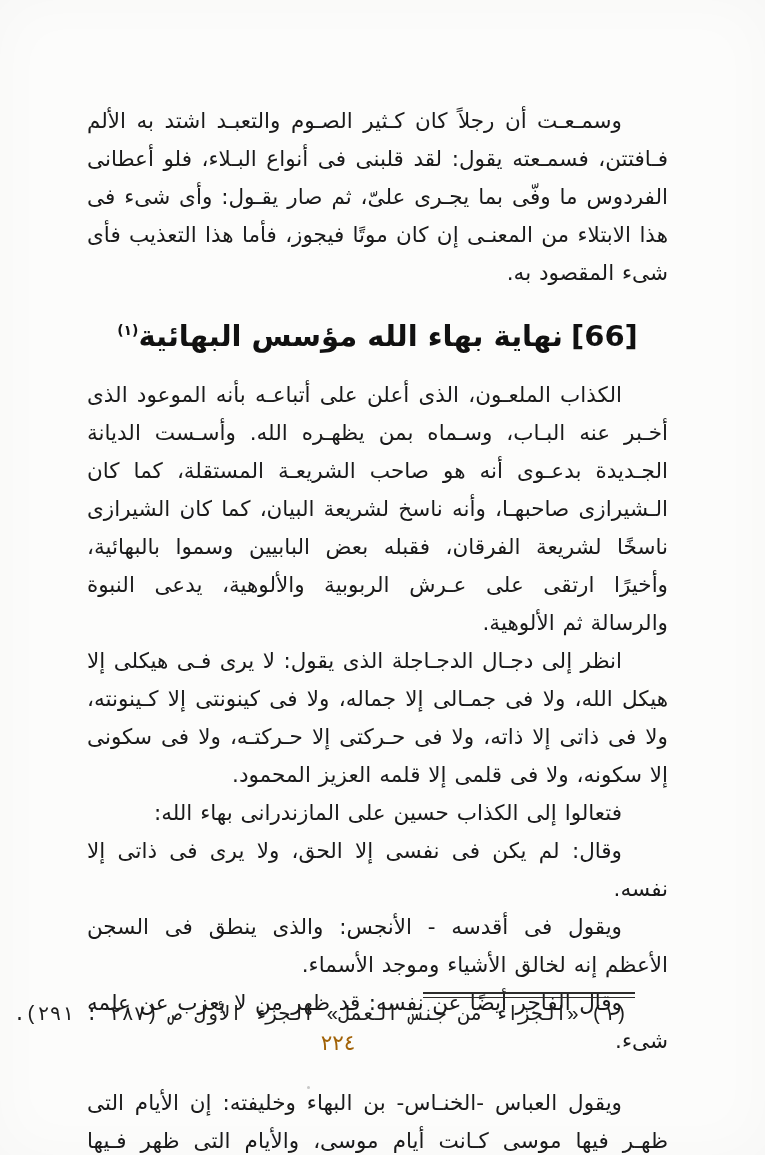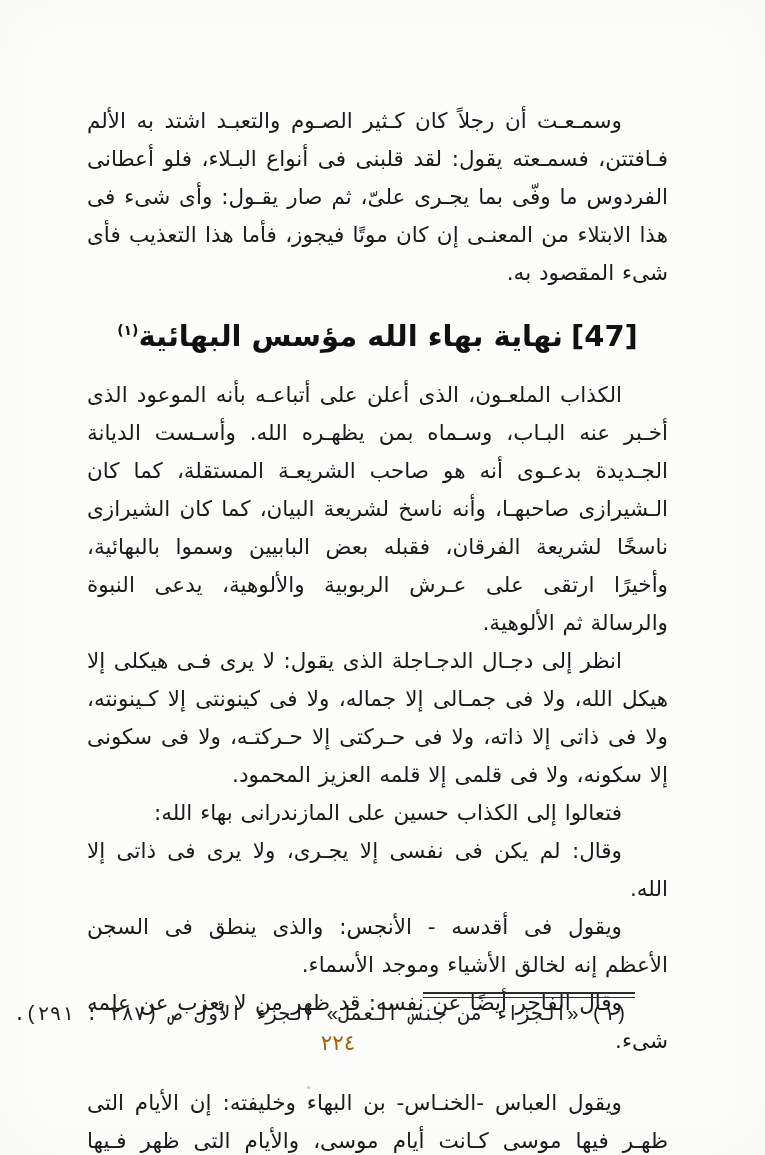--- a/index.html
+++ b/index.html
@@ -89,29 +89,29 @@
 </style>
 </head>
 <body>
 
 <div class="page">
 
   <main class="text-block">
 
     <p class="body">وسمـعـت أن رجلاً كان كـثير الصـوم والتعبـد اشتد به الألم فـافتتن، فسمـعته يقول: لقد قلبنى فى أنواع البـلاء، فلو أعطانى الفردوس ما وفّى بما يجـرى علىّ، ثم صار يقـول: وأى شىء فى هذا الابتلاء من المعنـى إن كان موتًا فيجوز، فأما هذا التعذيب فأى شىء المقصود به.</p>
 
-    <h1 class="heading"><span class="sec-num">[47]</span><span>نهاية بهاء الله مؤسس البهائية</span><sup>(١)</sup></h1>
+    <h1 class="heading"><span class="sec-num">[66]</span><span>نهاية بهاء الله مؤسس البهائية</span><sup>(١)</sup></h1>
 
     <p class="body">الكذاب الملعـون، الذى أعلن على أتباعـه بأنه الموعود الذى أخـبر عنه البـاب، وسـماه بمن يظهـره الله. وأسـست الديانة الجـديدة بدعـوى أنه هو صاحب الشريعـة المستقلة، كما كان الـشيرازى صاحبهـا، وأنه ناسخ لشريعة البيان، كما كان الشيرازى ناسخًا لشريعة الفرقان، فقبله بعض البابيين وسموا بالبهائية، وأخيرًا ارتقى على عـرش الربوبية والألوهية، يدعى النبوة والرسالة ثم الألوهية.</p>
 
     <p class="body">انظر إلى دجـال الدجـاجلة الذى يقول: لا يرى فـى هيكلى إلا هيكل الله، ولا فى جمـالى إلا جماله، ولا فى كينونتى إلا كـينونته، ولا فى ذاتى إلا ذاته، ولا فى حـركتى إلا حـركتـه، ولا فى سكونى إلا سكونه، ولا فى قلمى إلا قلمه العزيز المحمود.</p>
 
     <p class="body">فتعالوا إلى الكذاب حسين على المازندرانى بهاء الله:</p>
 
-    <p class="body">وقال: لم يكن فى نفسى إلا يجـرى، ولا يرى فى ذاتى إلا الله.</p>
+    <p class="body">وقال: لم يكن فى نفسى إلا الحق، ولا يرى فى ذاتى إلا نفسه.</p>
 
     <p class="body">ويقول فى أقدسه - الأنجس: والذى ينطق فى السجن الأعظم إنه لخالق الأشياء وموجد الأسماء.</p>
 
     <p class="body">وقال الفاجر أيضًا عن نفسه: قد ظهر من لا يعزب عن علمه شىء.</p>
 
     <p class="body continues">ويقول العباس -الخنـاس- بن البهاء وخليفته: إن الأيام التى ظهـر فيها موسى كـانت أيام موسى، والأيام التى ظهر فـيها المسيح كـانت أيام المسيح،</p>
 
   </main>
 
   <div class="footnote-rule"></div>

